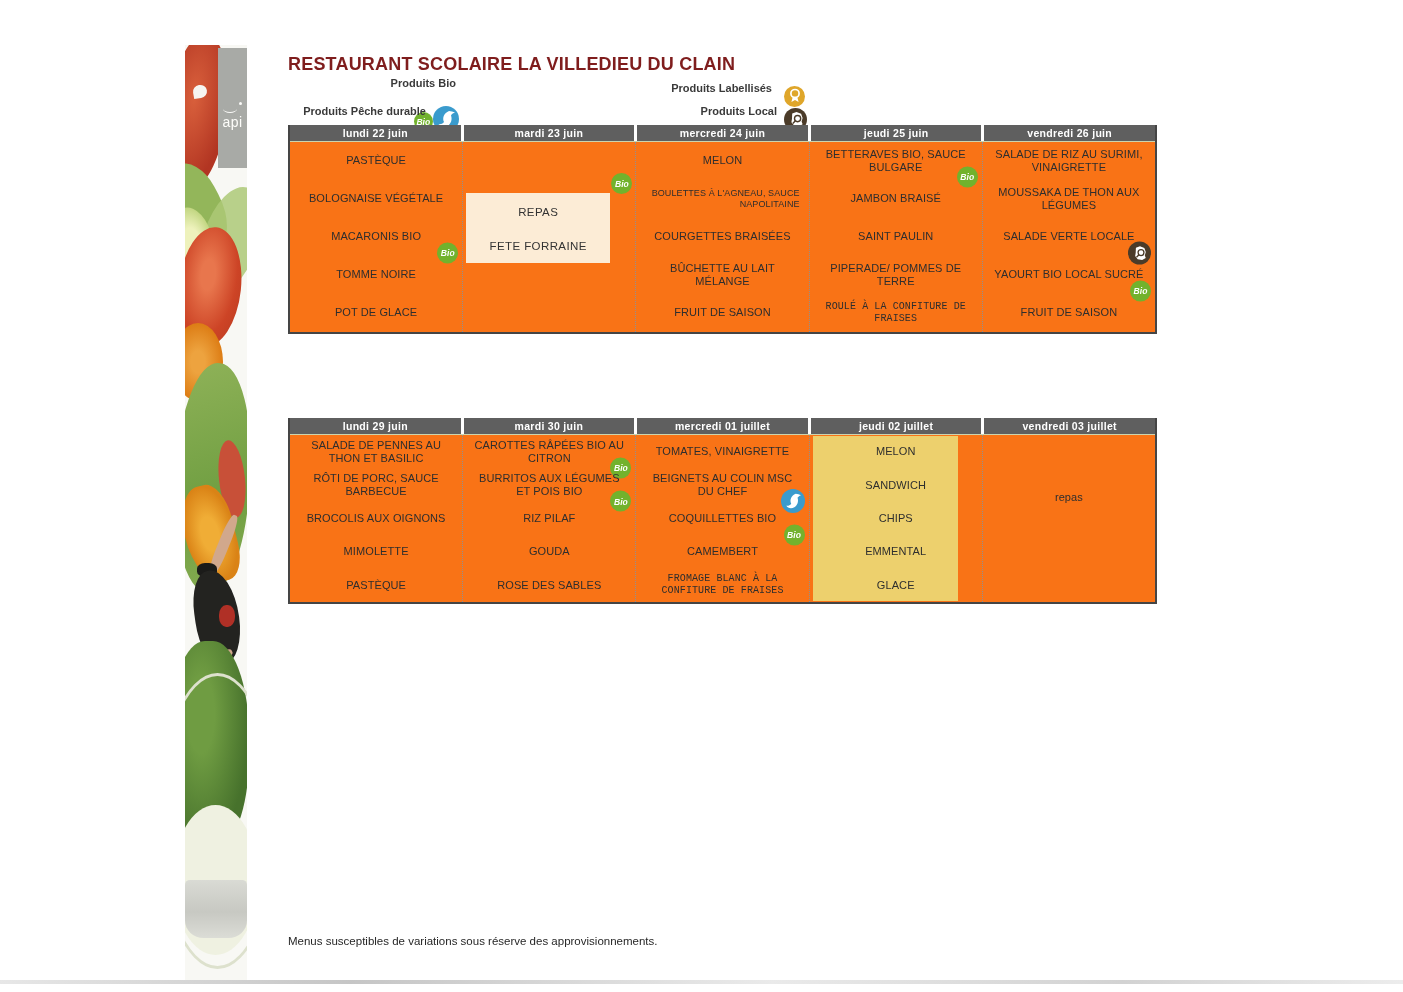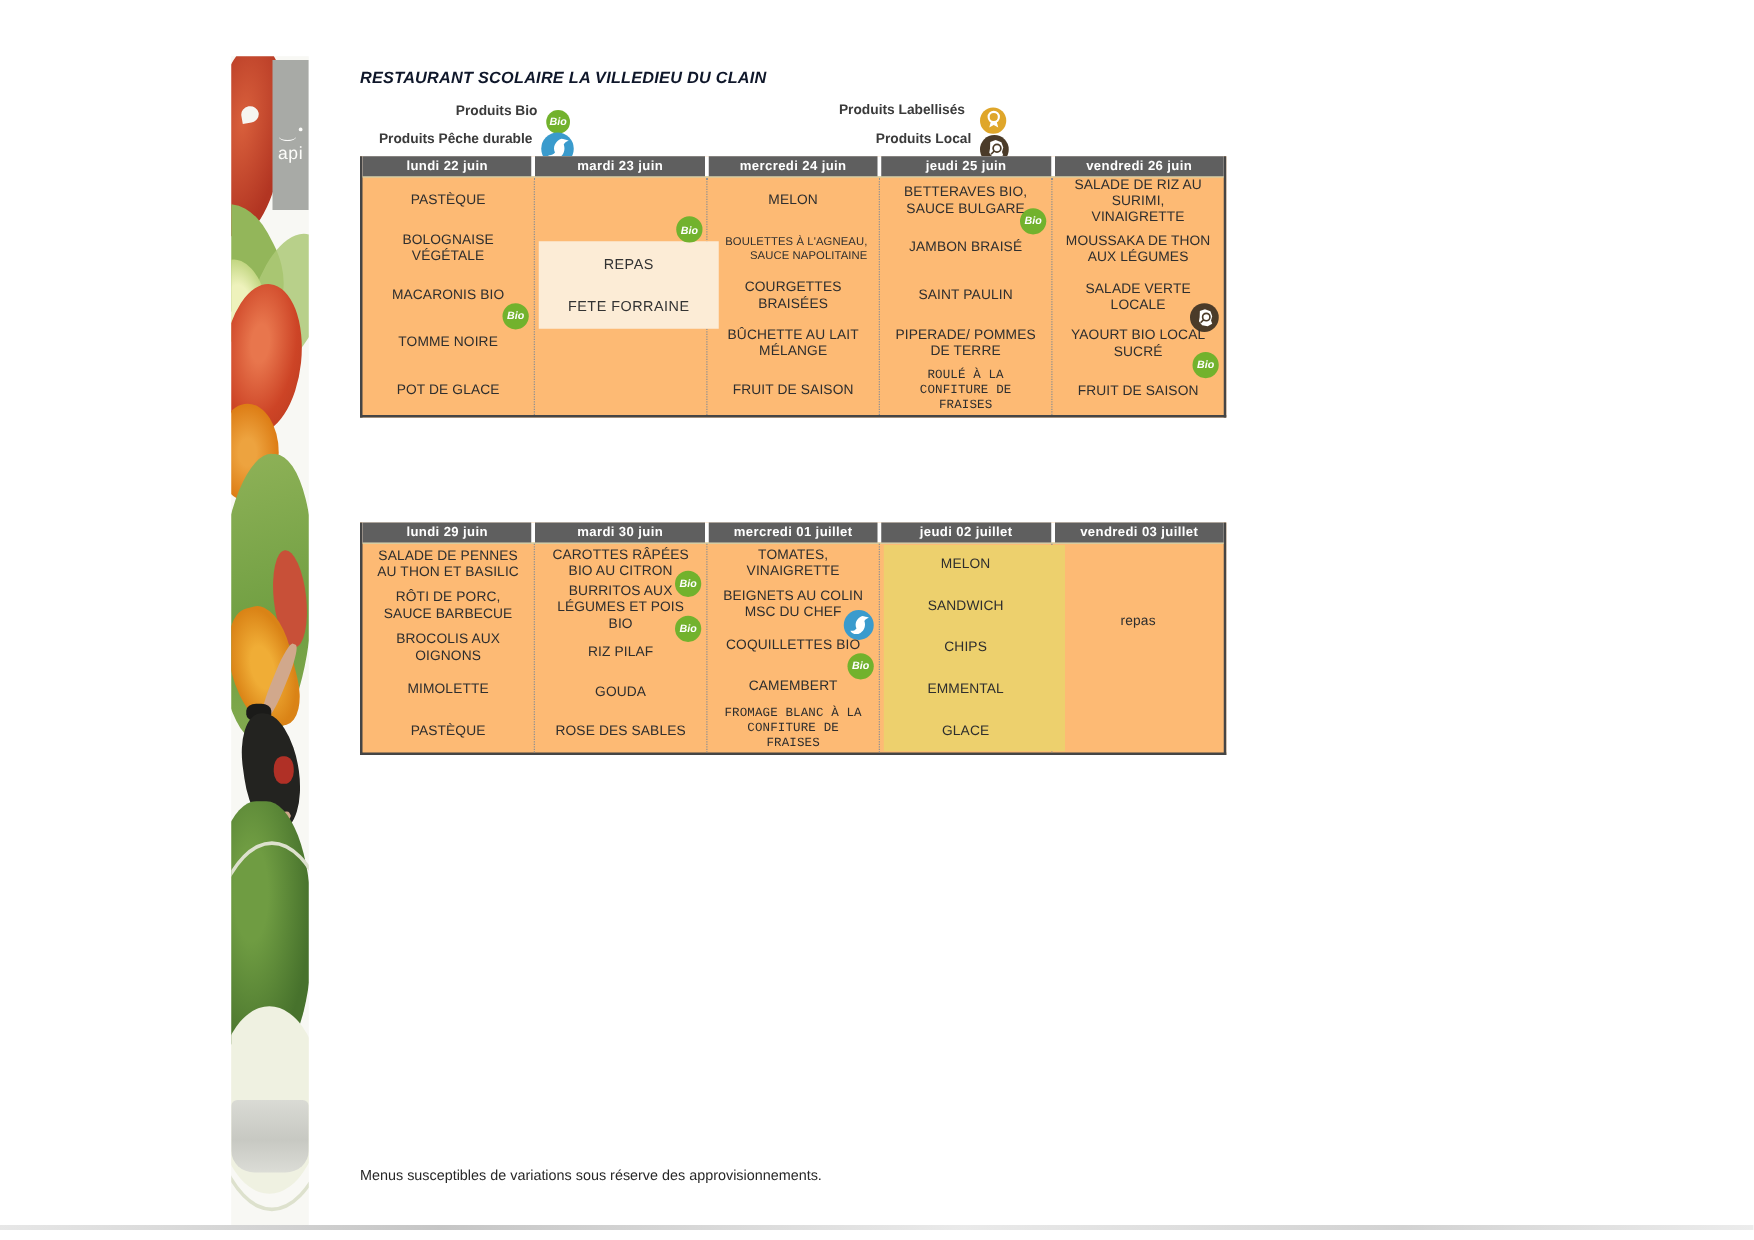--- a/index.html
+++ b/index.html
@@ -27,41 +27,41 @@
   .b-cap{left:12px;top:518px;width:20px;height:14px;background:#1b1b19;border-radius:40%;}
   .b-person{left:10px;top:525px;width:44px;height:95px;background:#232320;border-radius:45% 55% 50% 50%;transform:rotate(-8deg);}
   .b-shirt{left:34px;top:560px;width:16px;height:22px;background:#b03026;border-radius:45%;}
   .b-arm2{left:4px;top:612px;width:46px;height:11px;background:#d1a88c;border-radius:40%;transform:rotate(-30deg);}
   .b-greens2{left:-16px;top:596px;width:80px;height:210px;background:radial-gradient(ellipse at 40% 35%,#6f9c42 20%,#47722c 70%);border-radius:45%;}
   .b-bowl{left:-28px;top:628px;width:115px;height:290px;border:3px solid #dde1cd;border-radius:50%;}
   .b-bowl2{left:-12px;top:760px;width:85px;height:150px;background:#eff1e1;border-radius:50%;}
   .b-smudge{left:0;top:835px;width:62px;height:58px;background:linear-gradient(#d7d8d3,#c3c4bf 55%,#d9dad5);opacity:.9;border-radius:8% 8% 30% 30%;}
 
   
-  .title{position:absolute;left:288px;top:54px;font-size:13px;font-weight:700;color:#0f172a;letter-spacing:.2px;font-style:italic;}
+  .title{position:absolute;left:288px;top:54px;font-size:18px;font-weight:700;color:#7f1d1d;letter-spacing:.2px;}
   .legend-item{position:absolute;display:flex;align-items:center;gap:7px;height:24px;}
   .legend-label{font-size:11px;font-weight:600;color:#3a3a3a;white-space:nowrap;}
-  .li-bio{top:77px;right:947px;}
+  .li-bio{top:77px;right:947px;flex-direction:column;}
   .li-lab{top:76px;right:598px;gap:12px;}
   .li-fish{top:99px;right:944px;}
   .li-loc{top:99px;right:596px;}
 
   
   .badge{display:flex;align-items:center;justify-content:center;border-radius:50%;flex:0 0 auto;box-sizing:border-box;margin-top:16px;}
   .b-bio{background:#72b22d;color:#fff;font-size:8.5px;font-weight:700;width:21px;height:21px;font-style:italic;}
   .b-fish{background:#3a9bcd;width:24px;height:24px;}
   .b-lab{background:#dfa62a;width:21px;height:21px;}
   .b-loc{background:#4b3b29;width:23px;height:23px;}
   .li-bio .b-bio{width:19px;height:19px;}
   .li-fish .b-fish{width:26px;height:26px;}
   .cell-badge{position:absolute;right:4px;top:50%;transform:translateY(-50%);z-index:3;}
   .w1c2-badge{position:absolute;right:3px;top:15px;z-index:3;}
 
   
-  .menu-table{position:absolute;left:288px;width:693px;border:2px solid #454545;border-top:none;background:#fdba74;box-sizing:border-box;}
+  .menu-table{position:absolute;left:288px;width:869px;border:2px solid #454545;border-top:none;background:#f97316;box-sizing:border-box;}
   .w1{top:125px;}
   .w2{top:418px;}
   .th-row{display:flex;gap:3px;height:16px;background:#fff;}
   .th{flex:1;background:#5f5f5f;color:#fff;font-size:10.5px;font-weight:700;text-align:center;line-height:16px;letter-spacing:.3px;}
   .tb-body{display:flex;border-top:1px solid #ccd4ae;}
   .w1 .tb-body{height:190px;}
   .w2 .tb-body{height:167px;}
   .col{flex:1;position:relative;display:flex;flex-direction:column;border-right:1px dotted #909090;}
   .col:last-child{border-right:none;}
   .c{flex:1;display:flex;align-items:center;justify-content:center;text-align:center;font-size:11px;line-height:1.2;color:#2e2e2e;padding:0 9px;position:relative;z-index:2;letter-spacing:.1px;}

